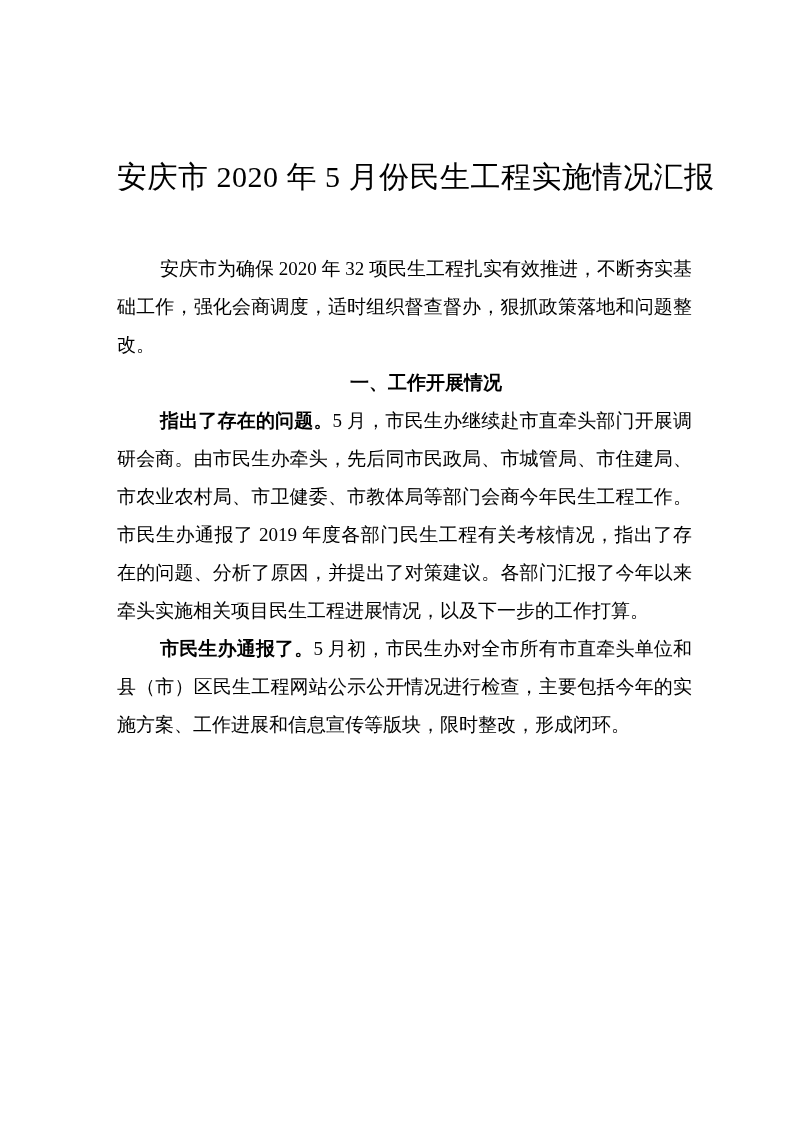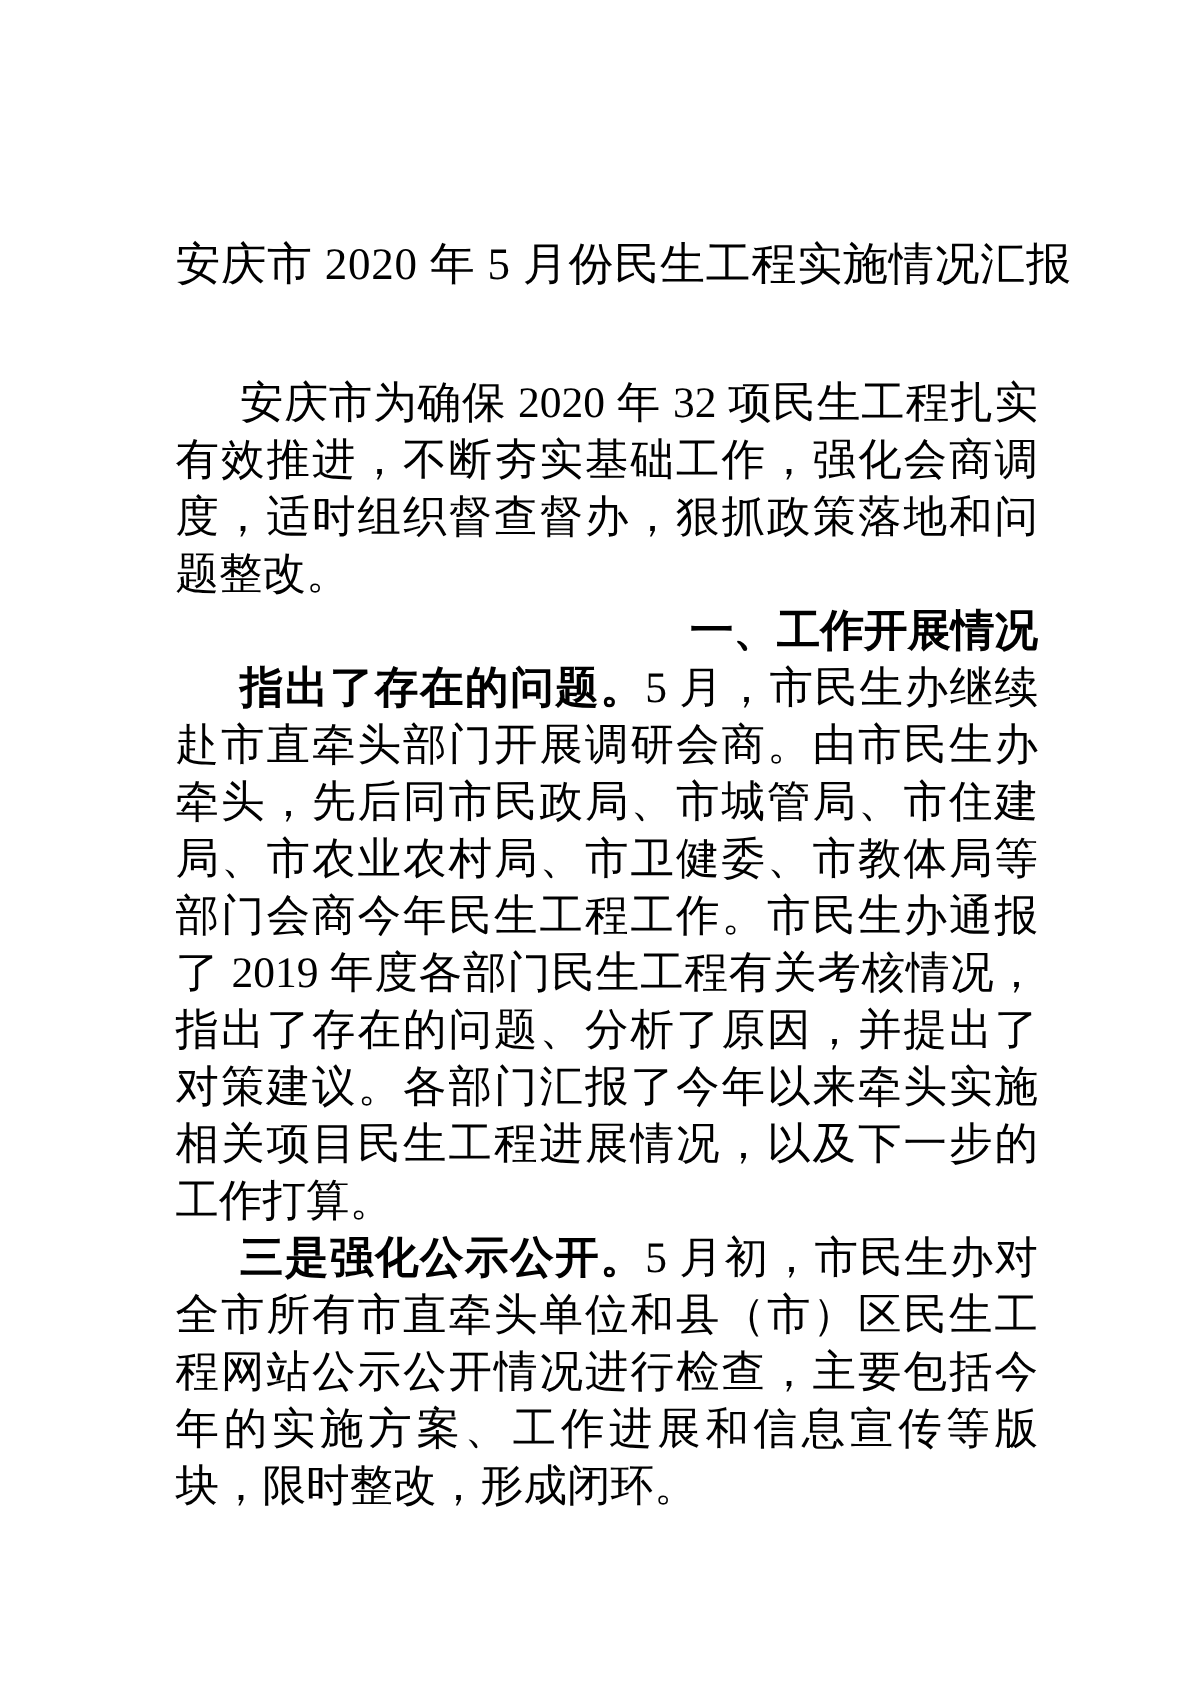--- a/index.html
+++ b/index.html
@@ -22,44 +22,44 @@
     margin: 0 0 51px 0;
     font-size: 30px;
     font-weight: normal;
     line-height: 44px;
     text-align: center;
     white-space: nowrap;
     letter-spacing: 0.5px;
   }
   .para {
     margin: 0;
-    font-size: 29px;
+    font-size: 19px;
     line-height: 38px;
     text-align: justify;
     text-justify: inter-ideograph;
     text-indent: 43px;
     word-break: break-all;
   }
   .para.heading {
     font-weight: bold;
-    text-align: right;
+    text-align: center;
   }
   .para .lead {
     font-weight: bold;
   }
 </style>
 </head>
 <body>
 
 <div class="page">
 
   <h1 class="doc-title">安庆市 2020 年 5 月份民生工程实施情况汇报</h1>
 
   <p class="para"><span>安庆市为确保 2020 年 32 项民生工程扎实有效推进，不断夯实基础工作，强化会商调度，适时组织督查督办，狠抓政策落地和问题整改。</span></p>
 
   <p class="para heading"><span>一、工作开展情况</span></p>
 
 
   <p class="para"><strong class="lead">指出了存在的问题。</strong><span>5 月，市民生办继续赴市直牵头部门开展调研会商。由市民生办牵头，先后同市民政局、市城管局、市住建局、市农业农村局、市卫健委、市教体局等部门会商今年民生工程工作。市民生办通报了 2019 年度各部门民生工程有关考核情况，指出了存在的问题、分析了原因，并提出了对策建议。各部门汇报了今年以来牵头实施相关项目民生工程进展情况，以及下一步的工作打算。</span></p>
 
-  <p class="para"><strong class="lead">三是强化公示公开。</strong><span>5 月初，市民生办对全市所有市直牵头单位和县（市）区民生工程网站公示公开情况进行检查，主要包括今年的实施方案、工作进展和信息宣传等版块，限时整改，形成闭环。</span></p>
+  <p class="para"><strong class="lead">市民生办通报了。</strong><span>5 月初，市民生办对全市所有市直牵头单位和县（市）区民生工程网站公示公开情况进行检查，主要包括今年的实施方案、工作进展和信息宣传等版块，限时整改，形成闭环。</span></p>
 
 </div>
 
 </body></html>

